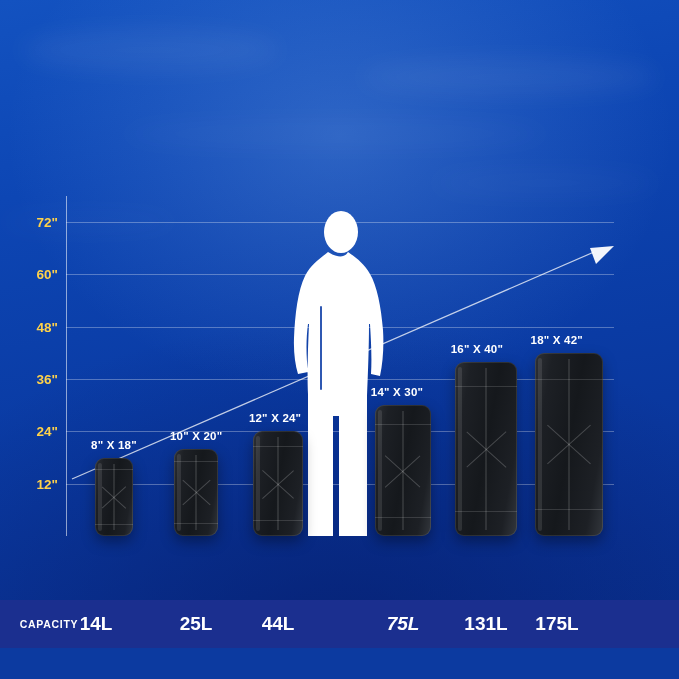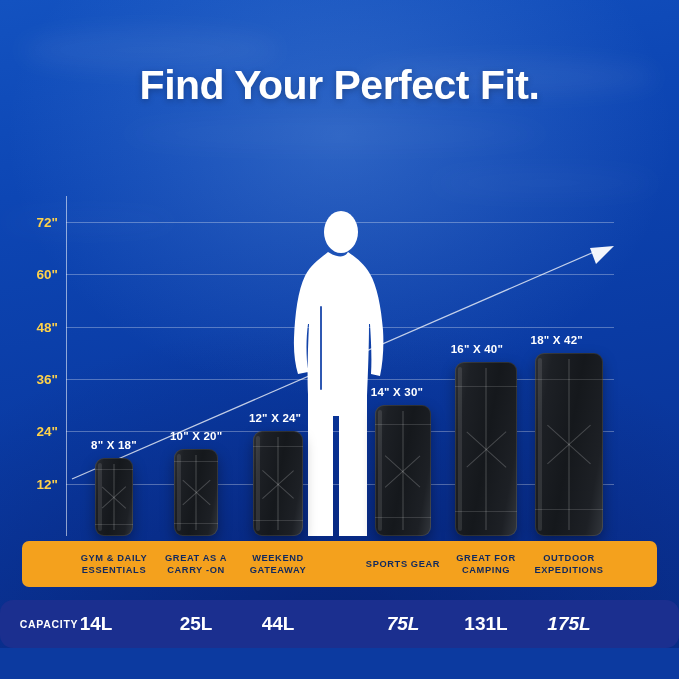--- a/index.html
+++ b/index.html
@@ -100,21 +100,20 @@
     position:absolute;top:0;height:46px;
     display:flex;align-items:center;justify-content:center;
     text-align:center;color:#11295e;
     font-size:9.3px;font-weight:bold;letter-spacing:.6px;line-height:12px;
   }
 
   
   .capstrip{
     position:absolute;left:0;top:600px;width:679px;height:48px;
     background:#1b2f8f;
-    border-radius:13px;
   }
   .capword{
     position:absolute;left:10px;top:0;height:48px;width:78px;
     display:flex;align-items:center;justify-content:center;
     color:#ffffff;font-size:10.5px;font-weight:bold;letter-spacing:.7px;
   }
   .capcell{
     position:absolute;top:0;height:48px;
     display:flex;align-items:center;justify-content:center;
     color:#ffffff;font-size:19px;font-weight:bold;
@@ -127,21 +126,20 @@
 <body>
 
 <div id="root">
 
   <div class="cloud c1"></div>
   <div class="cloud c2"></div>
   <div class="cloud c3"></div>
   <div class="cloud c4"></div>
   <div class="cloud c5"></div>
 
-  <div class="title">Find Your Perfect Fit.</div>
 
   <div class="plot">
     <div class="axis-y"></div>
 
     <div id="grid-host">
         <div class="gridline" style="top: 287.692px;"></div>
         <div class="ytick" style="top: 287.692px;">12"</div>
         <div class="gridline" style="top: 235.385px;"></div>
         <div class="ytick" style="top: 235.385px;">24"</div>
         <div class="gridline" style="top: 183.077px;"></div>
@@ -220,37 +218,27 @@
           <div class="seam"></div>
           <div class="band" style="top:14%"></div>
           <div class="band" style="bottom:14%"></div>
           <div class="xline d1"></div>
           <div class="xline d2"></div>
         </div>
         <div class="bagsize" style="left: 464.6px; top: 137.923px;">18" X 42"</div>
       </div>
   </div>
 
-  <div class="labelstrip">
-    <div id="labels-host">
-        <div class="labelcell" style="left: 40px; width: 104px;">GYM &amp; DAILY ESSENTIALS</div>
-        <div class="labelcell" style="left: 127px; width: 94px;">GREAT AS A CARRY -ON</div>
-        <div class="labelcell" style="left: 204px; width: 104px;">WEEKEND GATEAWAY</div>
-        <div class="labelcell" style="left: 334px; width: 94px;">SPORTS GEAR</div>
-        <div class="labelcell" style="left: 417px; width: 94px;">GREAT FOR CAMPING</div>
-        <div class="labelcell" style="left: 495px; width: 104px;">OUTDOOR EXPEDITIONS</div>
-      </div>
-  </div>
 
   <div class="capstrip">
     <div class="capword">CAPACITY</div>
     <div id="caps-host">
         <div class="capcell" style="left: 41px; width: 110px;">14L</div>
         <div class="capcell" style="left: 141px; width: 110px;">25L</div>
         <div class="capcell" style="left: 223px; width: 110px;">44L</div>
         <div class="capcell" style="left: 348px; width: 110px; font-style: italic;">75L</div>
         <div class="capcell" style="left: 431px; width: 110px;">131L</div>
-        <div class="capcell" style="left: 514px; width: 110px; font-style: italic;">175L</div>
+        <div class="capcell" style="left: 502px; width: 110px;">175L</div>
       </div>
   </div>
 
   <div class="footer"></div>
 </div>
 
 </body></html>

